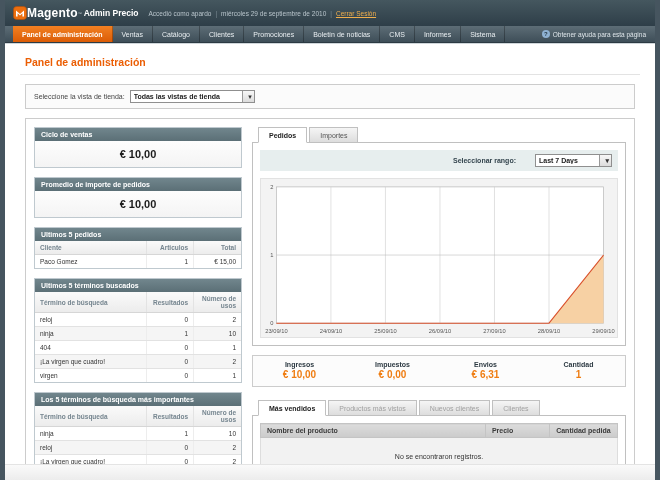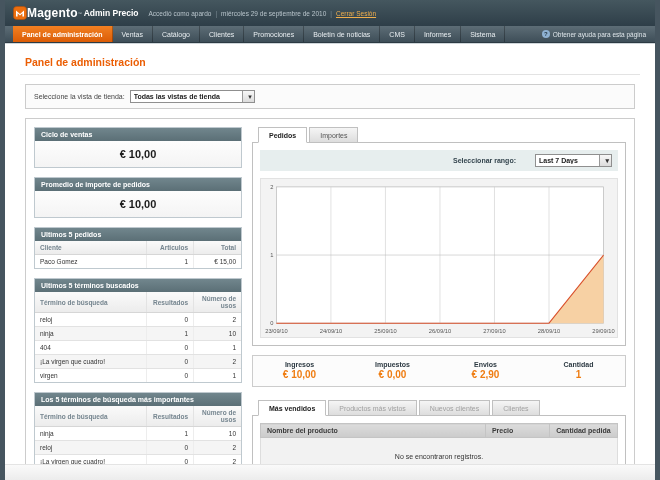--- a/index.html
+++ b/index.html
@@ -307,21 +307,21 @@
           <div class="stat">
             <div class="stat-label">Ingresos</div>
             <div class="stat-value">€ 10,00</div>
           </div>
           <div class="stat">
             <div class="stat-label">Impuestos</div>
             <div class="stat-value">€ 0,00</div>
           </div>
           <div class="stat">
             <div class="stat-label">Envios</div>
-            <div class="stat-value">€ 2,90</div>
+            <div class="stat-value">€ 6,31</div>
           </div>
           <div class="stat">
             <div class="stat-label">Cantidad</div>
             <div class="stat-value">1</div>
           </div>
         </div>
 
         <div class="tabs bottom-tabs">
           <a class="tab active">Más vendidos</a>
           <a class="tab dim">Productos más vistos</a>

